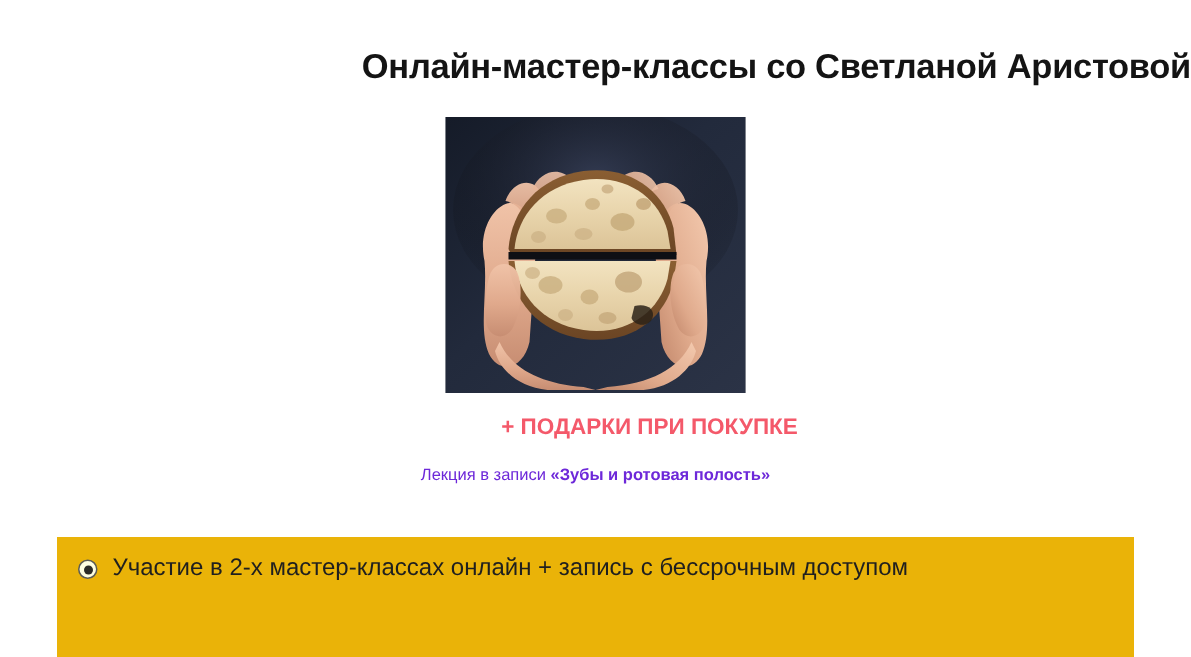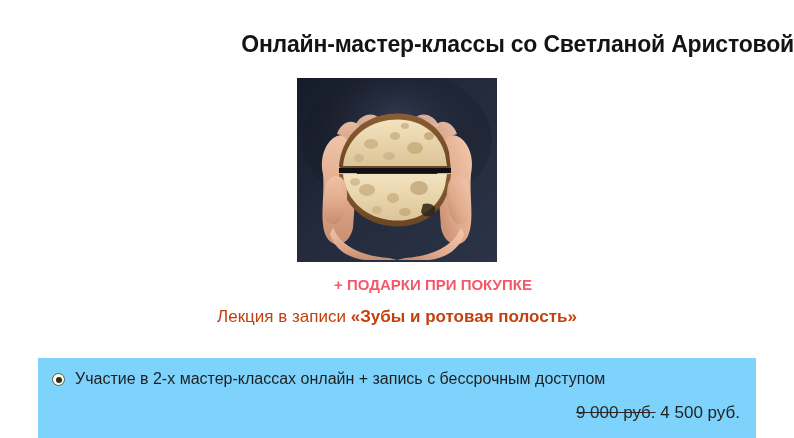--- a/index.html
+++ b/index.html
@@ -57,38 +57,38 @@
     line-height: 20px;
     white-space: nowrap;
     margin-left: 36px;
   }
   .promo-lecture {
     position: absolute;
     left: 0;
     top: 305px;
     width: 794px;
     text-align: center;
-    font-size: 17px;
+    font-size: 11px;
     font-weight: normal;
-    color: #c2410c;
+    color: #6d28d9;
     line-height: 24px;
     white-space: nowrap;
   }
   .promo-lecture .lecture-name {
     font-weight: bold;
   }
 
   
   .offer-card {
     position: absolute;
     left: 38px;
     top: 358px;
     width: 718px;
     height: 80px;
-    background: #7dd3fc;
+    background: #eab308;
     box-sizing: border-box;
     padding: 10px 14px 0 14px;
   }
   .offer-row {
     display: flex;
     align-items: flex-start;
     gap: 10px;
   }
   .radio-icon {
     flex: 0 0 auto;
@@ -220,17 +220,13 @@
 
 <div class="promo-lecture">
   <span>Лекция в записи </span><span class="lecture-name">«Зубы и ротовая полость»</span>
 </div>
 
 <div class="offer-card">
   <div class="offer-row">
     <span class="radio-icon"></span>
     <span class="offer-label">Участие в 2-х мастер-классах онлайн + запись с бессрочным доступом</span>
   </div>
-  <div class="offer-pricing">
-    <span class="price-old">9 000 руб.</span>
-    <span class="price-new">4 500 руб.</span>
-  </div>
 </div>
 
 </body></html>

